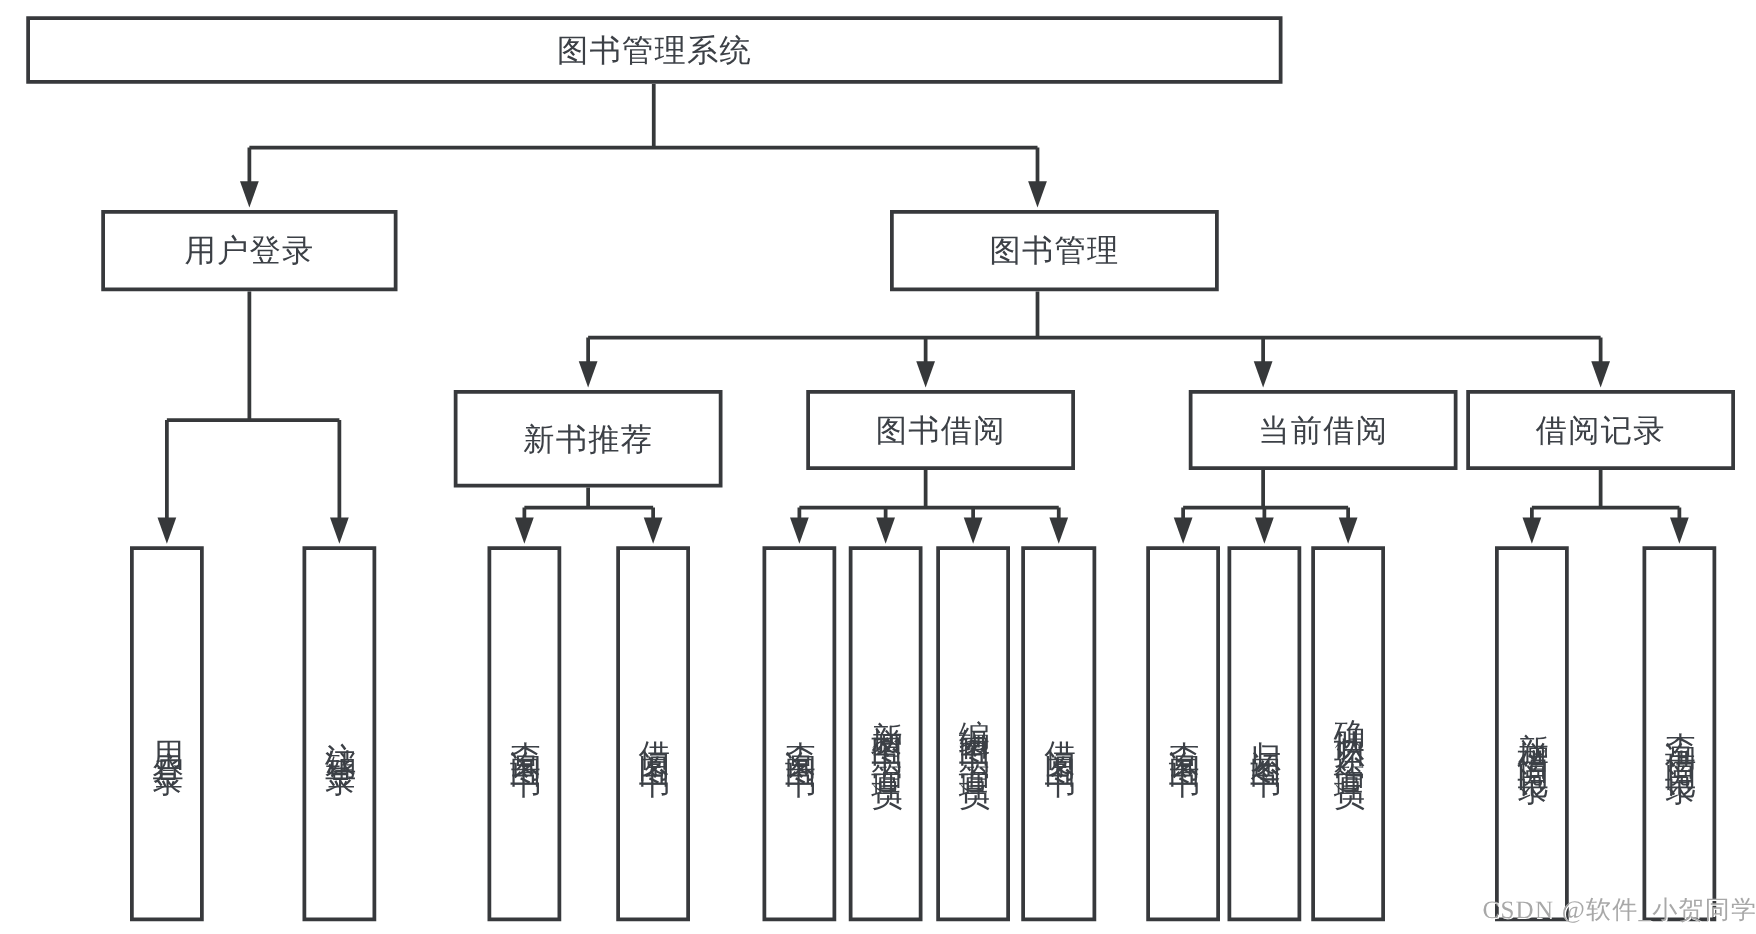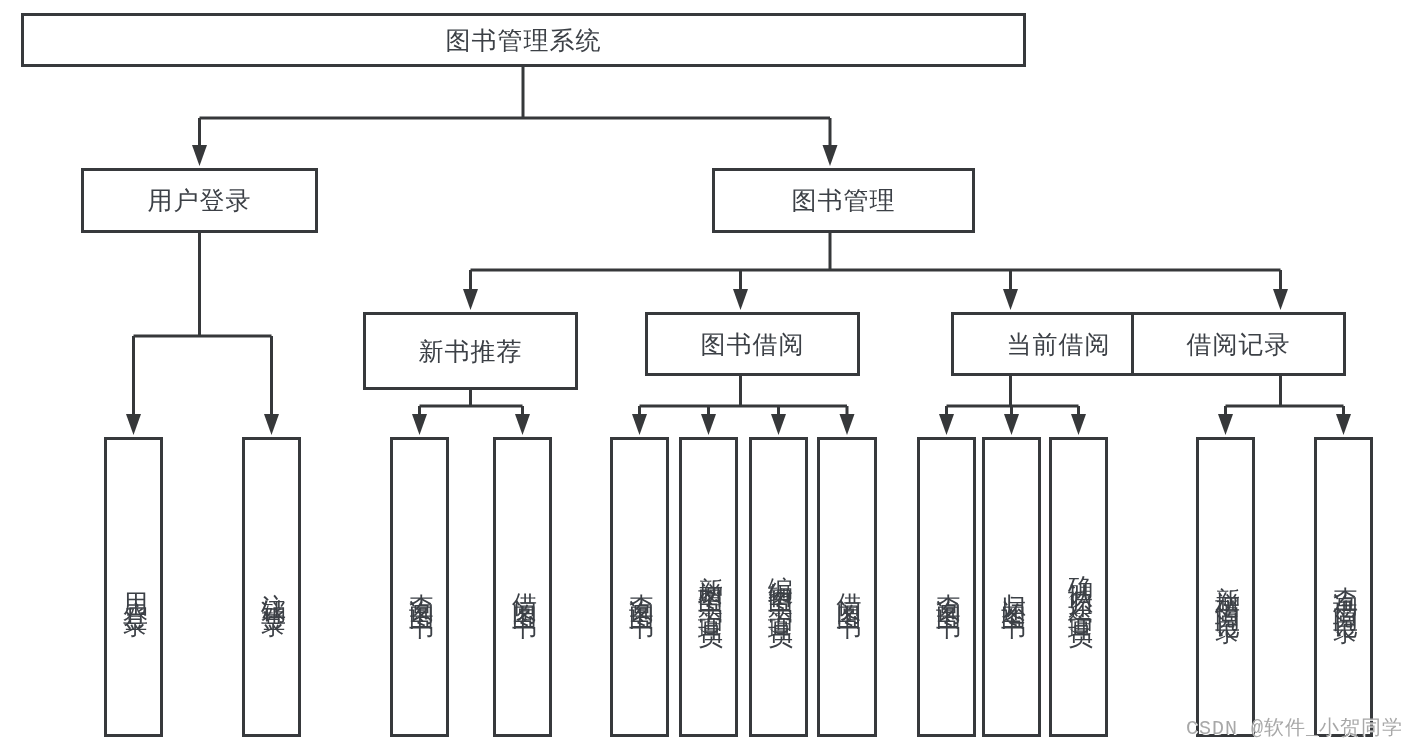--- a/index.html
+++ b/index.html
@@ -6,21 +6,21 @@
     margin: 0;
     padding: 0;
     background: #ffffff;
   }
   .stage {
     position: relative;
     width: 1405px;
     height: 747px;
     background: #ffffff;
     overflow: hidden;
-    font-family: Liberation Mono, monospace;
+    font-family: Liberation Serif, serif;
   }
   .connector-layer {
     position: absolute;
     left: 0;
     top: 0;
     z-index: 1;
   }
   .node {
     position: absolute;
     box-sizing: border-box;
@@ -130,21 +130,21 @@
 
   <div class="node" style="left:363px; top:312px; width:215px; height:78px;">
     <span class="hlabel">新书推荐</span>
   </div>
   <div class="node" style="left:633px; top:312px; width:215px; height:64px;margin-left:12px;">
     <span class="hlabel">图书借阅</span>
   </div>
   <div class="node" style="left:951px; top:312px; width:215px; height:64px;">
     <span class="hlabel">当前借阅</span>
   </div>
-  <div class="node" style="left:1131px; top:312px; width:215px; height:64px;">
+  <div class="node" style="left:1173px; top:312px; width:215px; height:64px;">
     <span class="hlabel">借阅记录</span>
   </div>
 
   <div class="node" style="left:104px; top:437px; width:59px; height:300px;">
     <span class="vlabel">用户登录</span>
   </div>
   <div class="node" style="left:242px; top:437px; width:59px; height:300px;">
     <span class="vlabel">注销登录</span>
   </div>
   <div class="node" style="left:390px; top:437px; width:59px; height:300px;">

